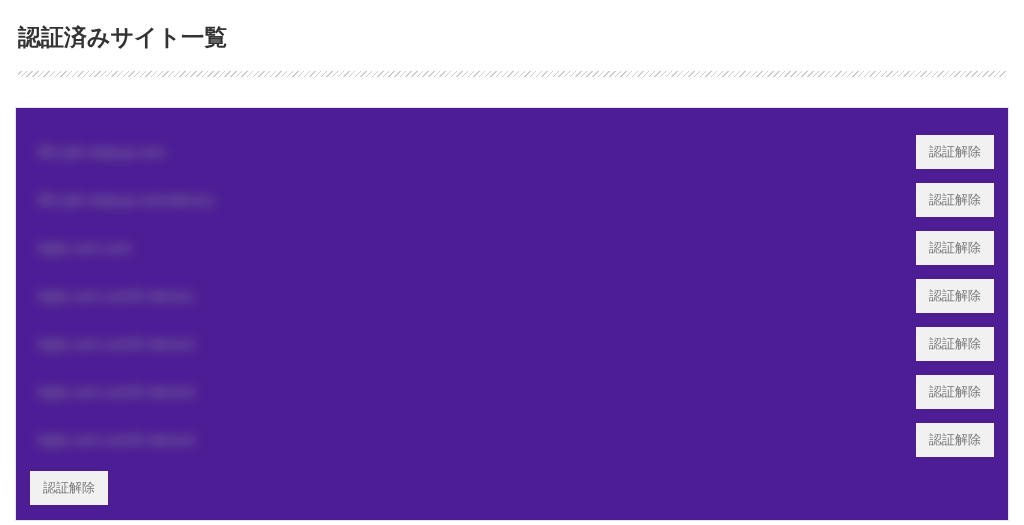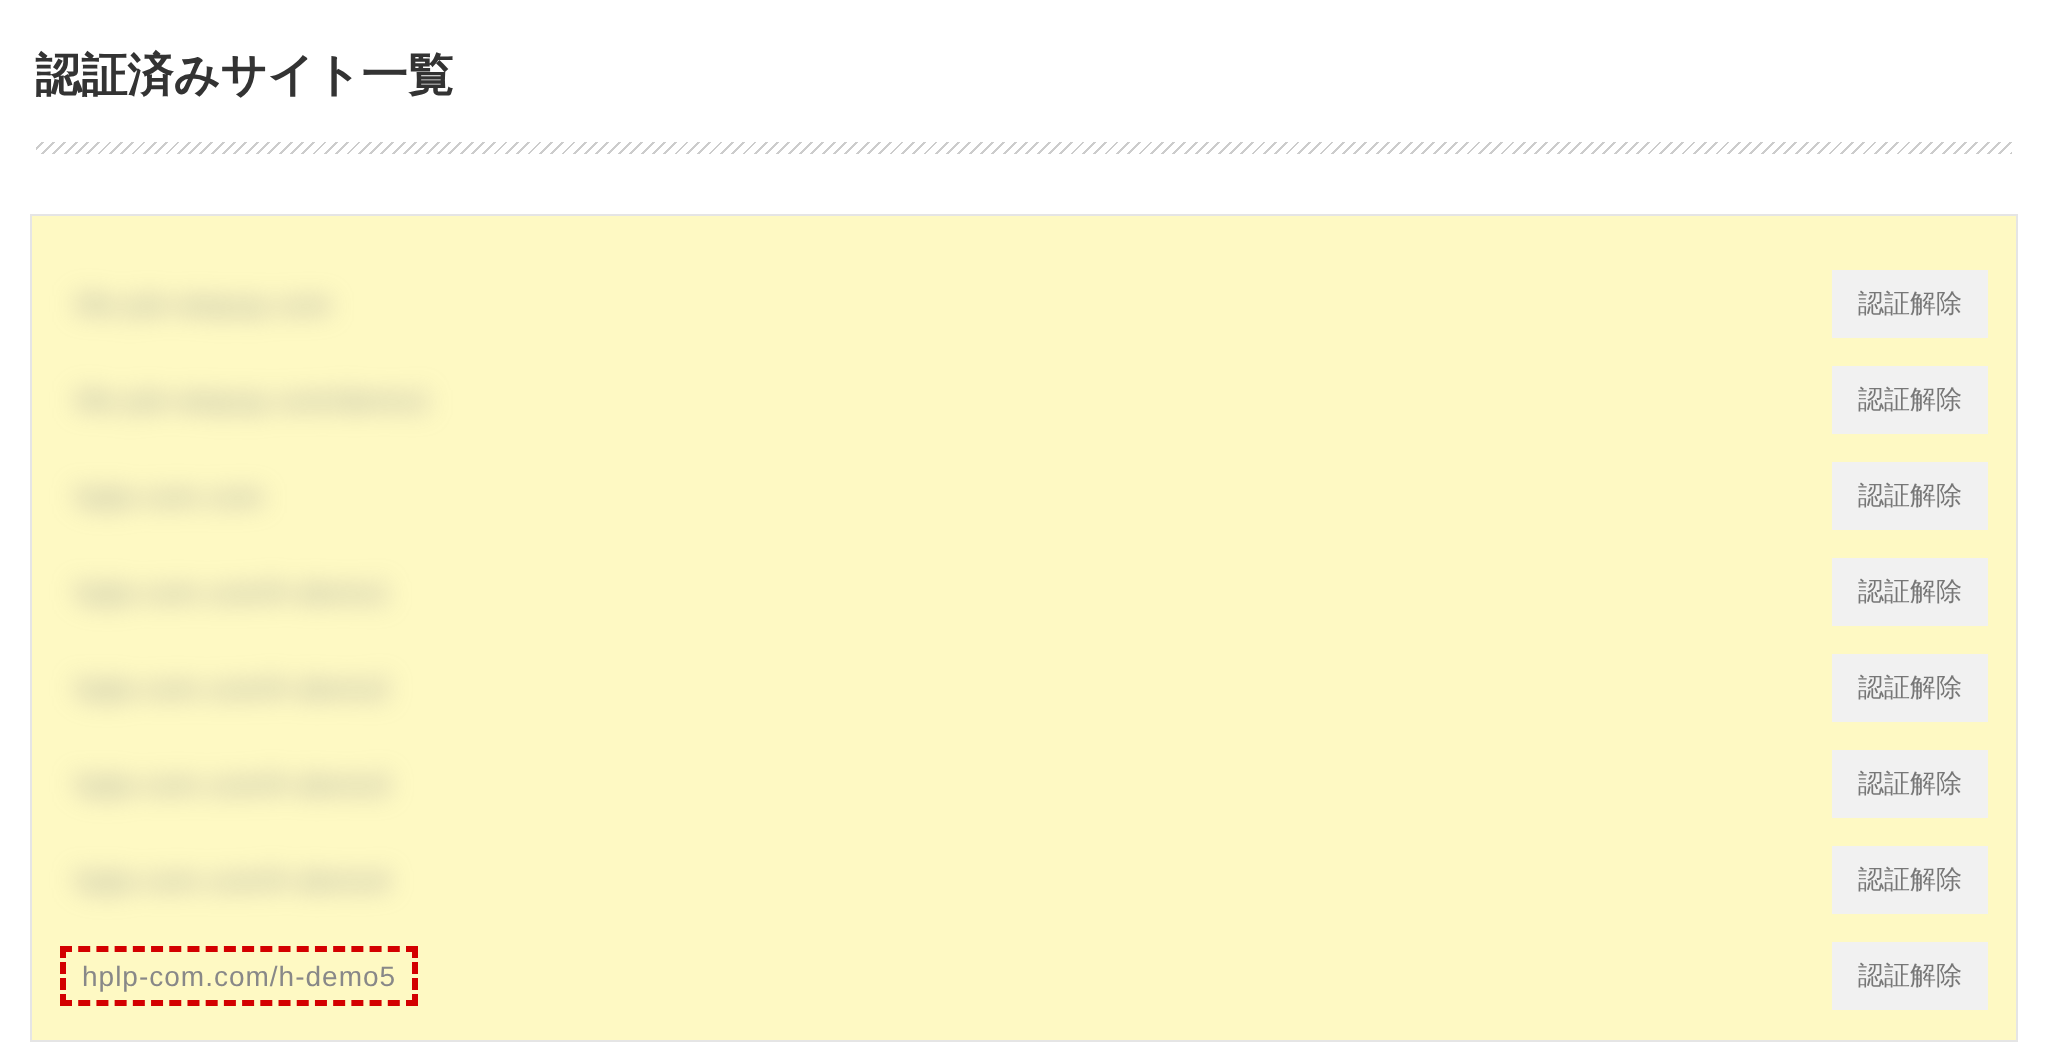--- a/index.html
+++ b/index.html
@@ -27,21 +27,21 @@
         -45deg,
         #cccccc 0,
         #cccccc 1px,
         transparent 1px,
         transparent 4px
       );
     }
     .panel {
       margin: 0 15px;
       border: 1px solid #e5e5e5;
-      background: #fef9c3;
+      background: #4c1d95;
       padding: 20px 14px 8px 14px;
     }
     .row {
       display: flex;
       align-items: center;
       justify-content: space-between;
       padding: 6px 0;
       min-height: 48px;
     }
     .site-label {
@@ -102,17 +102,16 @@
       </div>
       <div class="row">
         <span class="site-label blurred">hplp-com.com/h-demo3</span>
         <button class="revoke-btn">認証解除</button>
       </div>
       <div class="row">
         <span class="site-label blurred">hplp-com.com/h-demo4</span>
         <button class="revoke-btn">認証解除</button>
       </div>
       <div class="row">
-        <span class="site-label highlighted">hplp-com.com/h-demo5</span>
         <button class="revoke-btn">認証解除</button>
       </div>
     </div>
 </div>
 
 </body></html>

